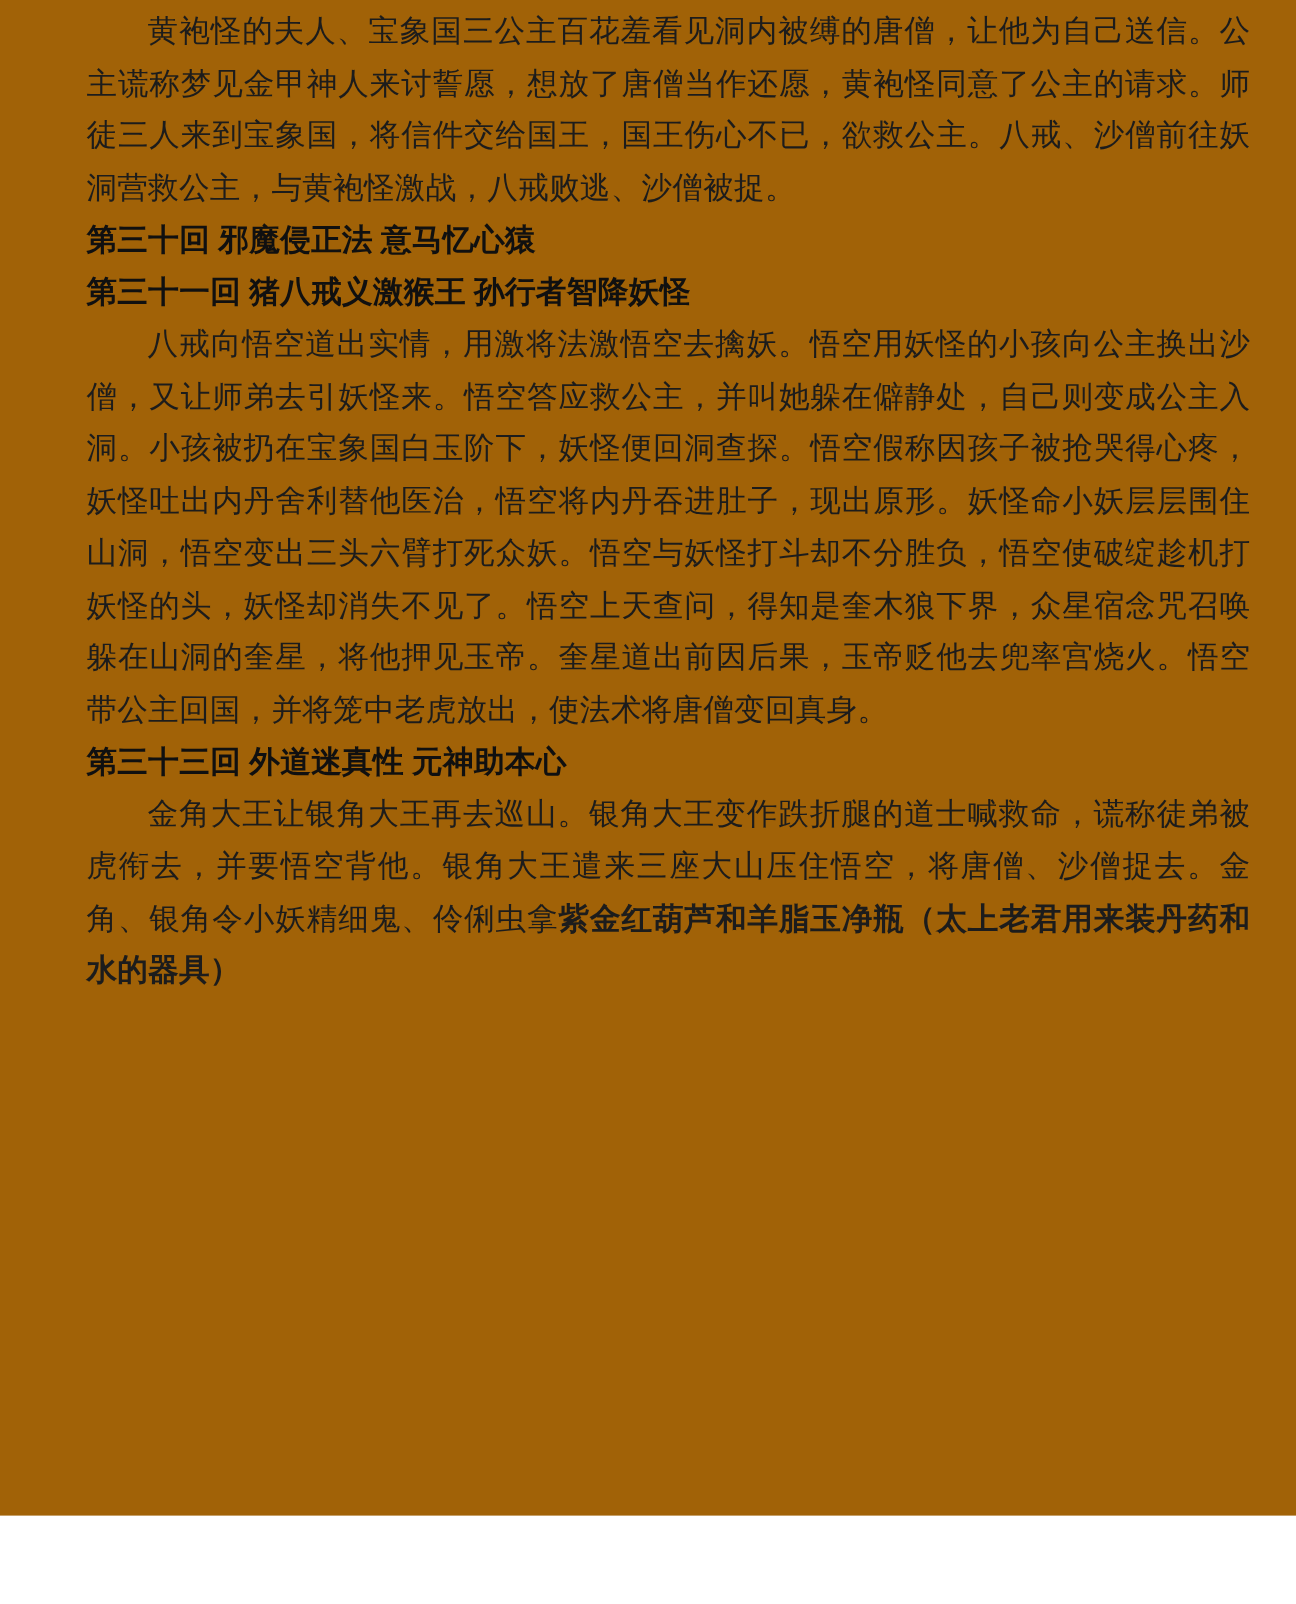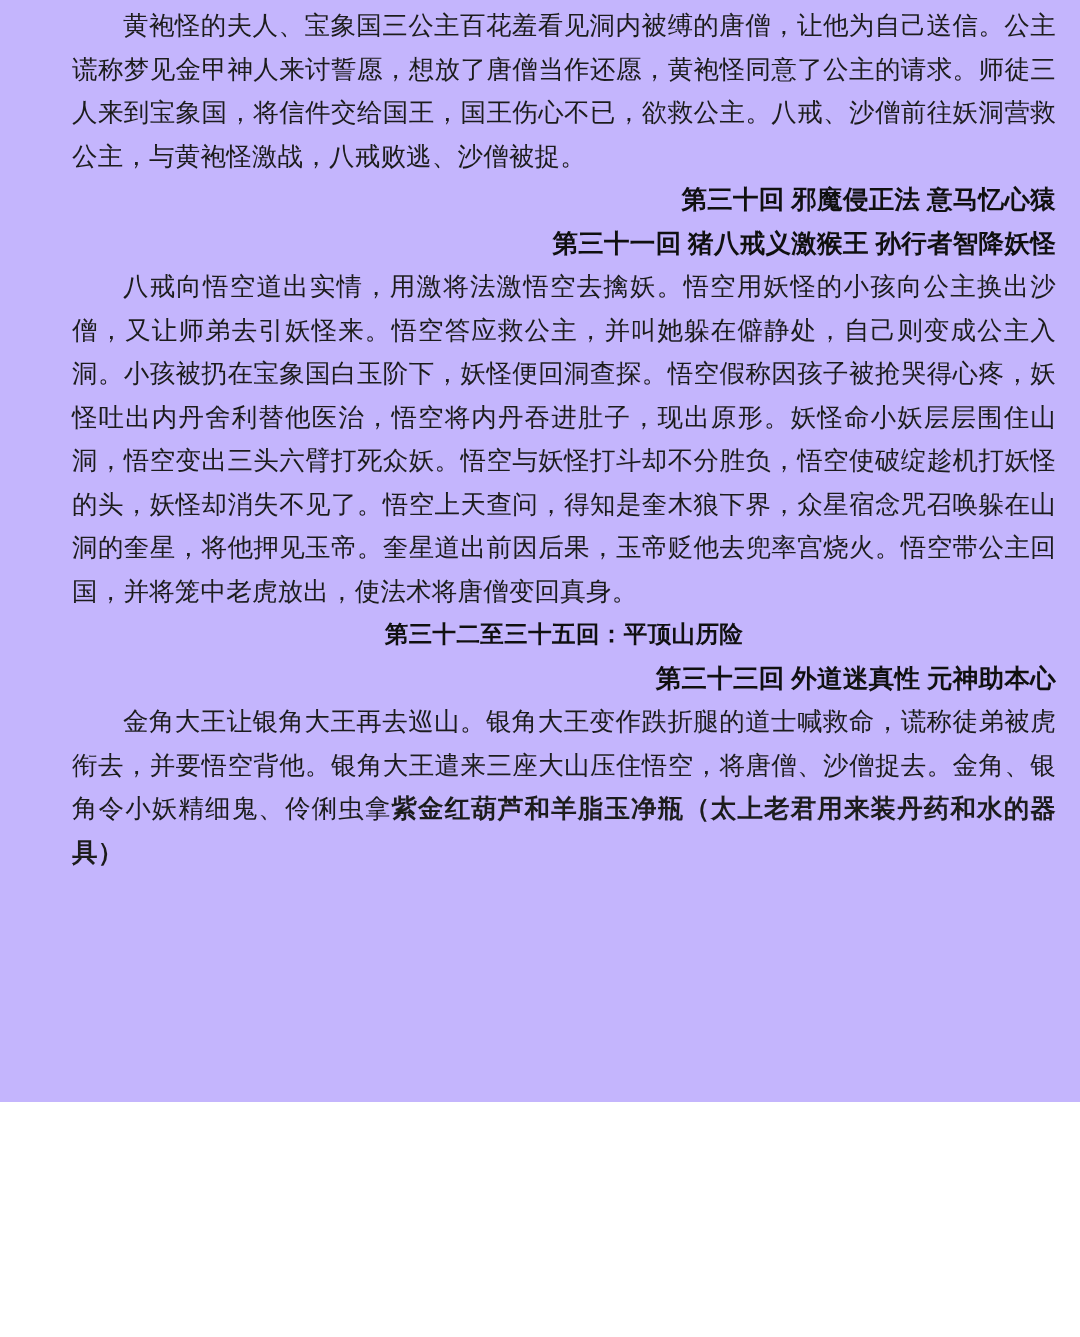--- a/index.html
+++ b/index.html
@@ -9,45 +9,45 @@
   }
   body {
     width: 1080px;
     height: 1337px;
     font-family: "Liberation Serif", "DejaVu Serif", serif;
     color: #1a1a1a;
     overflow: hidden;
   }
   #page {
     width: 1080px;
-    height: 1102px;
+    height: 1263px;
     box-sizing: border-box;
-    padding: 4px 24px 0 72px;
-    background: #c4b5fd;
+    padding: 4px 38px 0 72px;
+    background: #a16207;
     position: relative;
   }
   .para {
     font-size: 25.5px;
     line-height: 43.5px;
     text-align: justify;
     text-align-last: left;
     text-justify: inter-character;
     margin: 0;
     letter-spacing: 0.2px;
     color: #1c1c1c;
   }
   .para.indent {
     text-indent: 2em;
   }
   .chapter-heading {
     font-size: 25.5px;
     line-height: 43.5px;
     font-weight: bold;
     margin: 0;
-    text-align: right;
+    text-align: left;
     letter-spacing: 0.3px;
     color: #101010;
   }
   .section-heading {
     font-size: 23.5px;
     line-height: 43.5px;
     font-weight: bold;
     margin: 0;
     text-align: center;
     letter-spacing: 0.4px;
@@ -67,21 +67,20 @@
 
   <p class="para indent block">黄袍怪的夫人、宝象国三公主百花羞看见洞内被缚的唐僧，让他为自己送信。公主谎称梦见金甲神人来讨誓愿，想放了唐僧当作还愿，黄袍怪同意了公主的请求。师徒三人来到宝象国，将信件交给国王，国王伤心不已，欲救公主。八戒、沙僧前往妖洞营救公主，与黄袍怪激战，八戒败逃、沙僧被捉。</p>
 
   <h2 class="chapter-heading block">第三十回  邪魔侵正法  意马忆心猿</h2>
 
 
   <h2 class="chapter-heading block">第三十一回  猪八戒义激猴王  孙行者智降妖怪</h2>
 
   <p class="para indent block">八戒向悟空道出实情，用激将法激悟空去擒妖。悟空用妖怪的小孩向公主换出沙僧，又让师弟去引妖怪来。悟空答应救公主，并叫她躲在僻静处，自己则变成公主入洞。小孩被扔在宝象国白玉阶下，妖怪便回洞查探。悟空假称因孩子被抢哭得心疼，妖怪吐出内丹舍利替他医治，悟空将内丹吞进肚子，现出原形。妖怪命小妖层层围住山洞，悟空变出三头六臂打死众妖。悟空与妖怪打斗却不分胜负，悟空使破绽趁机打妖怪的头，妖怪却消失不见了。悟空上天查问，得知是奎木狼下界，众星宿念咒召唤躲在山洞的奎星，将他押见玉帝。奎星道出前因后果，玉帝贬他去兜率宫烧火。悟空带公主回国，并将笼中老虎放出，使法术将唐僧变回真身。</p>
 
-  <h3 class="section-heading block">第三十二至三十五回：平顶山历险</h3>
 
 
 
   <h2 class="chapter-heading block">第三十三回  外道迷真性  元神助本心</h2>
 
   <p class="para indent block"><span>金角大王让银角大王再去巡山。银角大王变作跌折腿的道士喊救命，谎称徒弟被虎衔去，并要悟空背他。银角大王遣来三座大山压住悟空，将唐僧、沙僧捉去。金角、银角令小妖精细鬼、伶俐虫拿</span><span class="bold-inline">紫金红葫芦和羊脂玉净瓶（太上老君用来装丹药和水的器具）</span></p>
 
 </div>
 
 </body></html>

